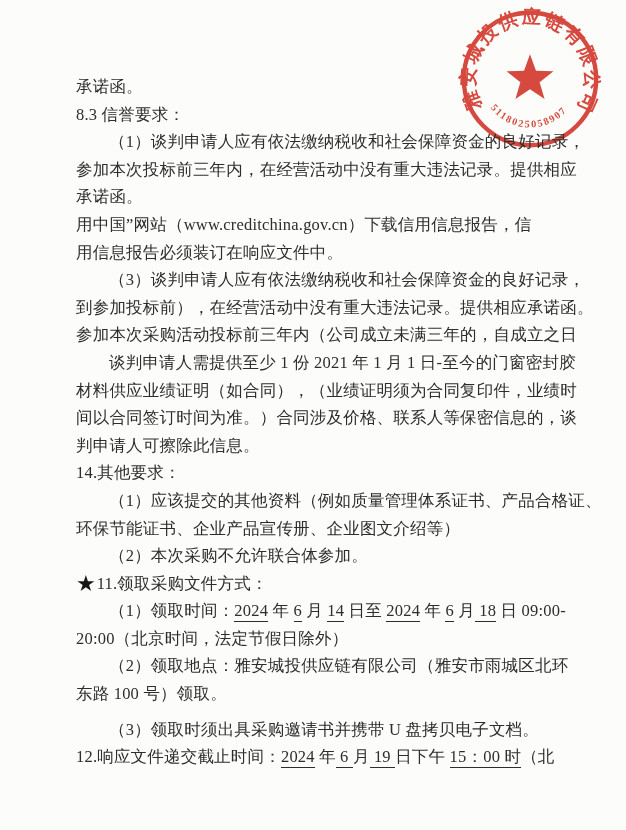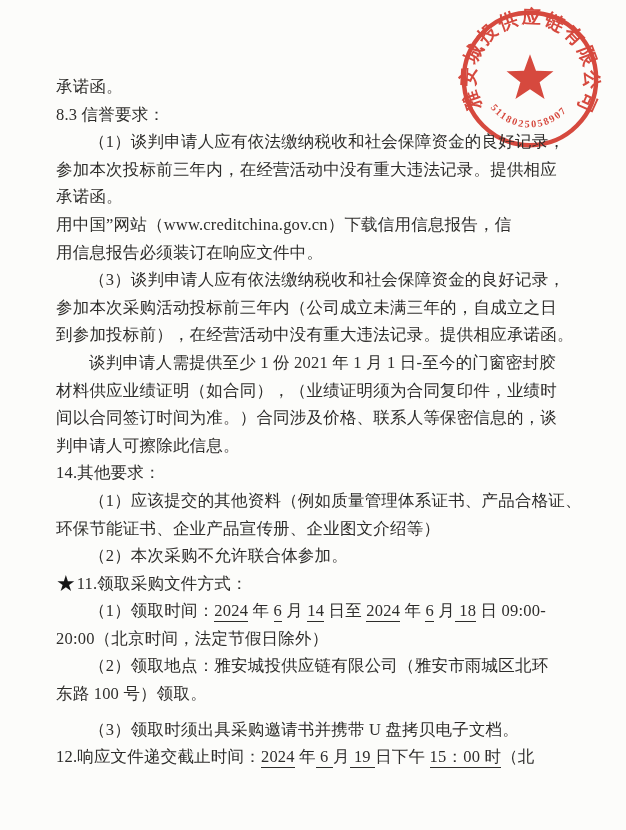--- a/index.html
+++ b/index.html
@@ -11,21 +11,21 @@
     position: relative;
     width: 626px;
     height: 830px;
     background: #fcfcfa;
     overflow: hidden;
     font-family: "Liberation Serif", "DejaVu Serif", serif;
     color: var(--ink, #2e2d2b);
   }
   .content {
     position: absolute;
-    left: 56px;
+    left: 76px;
     top: 73px;
     width: 498px;
   }
   .line {
     font-size: 16.5px;
     line-height: 27.6px;
     letter-spacing: 0.2px;
     white-space: nowrap;
   }
   .line.indent { padding-left: 33px; }
@@ -83,22 +83,22 @@
 
   <div class="content">
       <div class="line"><span>承诺函。</span></div>
       <div class="line"><span>8.3 信誉要求：</span></div>
       <div class="line indent"><span>（1）谈判申请人应有依法缴纳税收和社会保障资金的良好记录，</span></div>
       <div class="line"><span>参加本次投标前三年内，在经营活动中没有重大违法记录。提供相应</span></div>
       <div class="line"><span>承诺函。</span></div>
       <div class="line"><span>用中国”网站（www.creditchina.gov.cn）下载信用信息报告，信</span></div>
       <div class="line"><span>用信息报告必须装订在响应文件中。</span></div>
       <div class="line indent"><span>（3）谈判申请人应有依法缴纳税收和社会保障资金的良好记录，</span></div>
+      <div class="line"><span>到参加投标前），在经营活动中没有重大违法记录。提供相应承诺函。</span></div>
       <div class="line"><span>参加本次采购活动投标前三年内（公司成立未满三年的，自成立之日</span></div>
-      <div class="line"><span>到参加投标前），在经营活动中没有重大违法记录。提供相应承诺函。</span></div>
       <div class="line indent"><span>谈判申请人需提供至少 1 份 2021 年 1 月 1 日-至今的门窗密封胶</span></div>
       <div class="line"><span>材料供应业绩证明（如合同），（业绩证明须为合同复印件，业绩时</span></div>
       <div class="line"><span>间以合同签订时间为准。）合同涉及价格、联系人等保密信息的，谈</span></div>
       <div class="line"><span>判申请人可擦除此信息。</span></div>
       <div class="line"><span>14.其他要求：</span></div>
       <div class="line indent"><span>（1）应该提交的其他资料（例如质量管理体系证书、产品合格证、</span></div>
       <div class="line"><span>环保节能证书、企业产品宣传册、企业图文介绍等）</span></div>
       <div class="line indent"><span>（2）本次采购不允许联合体参加。</span></div>
       <div class="line"><span class="star">★</span><span>11.领取采购文件方式：</span></div>
       <div class="line indent"><span>（1）领取时间：</span><span class="u">2024</span><span> 年 </span><span class="u">6</span><span> 月 </span><span class="u">14</span><span> 日至 </span><span class="u">2024</span><span> 年 </span><span class="u">6</span><span> 月</span><span class="u"> 18</span><span> 日 09:00-</span></div>

